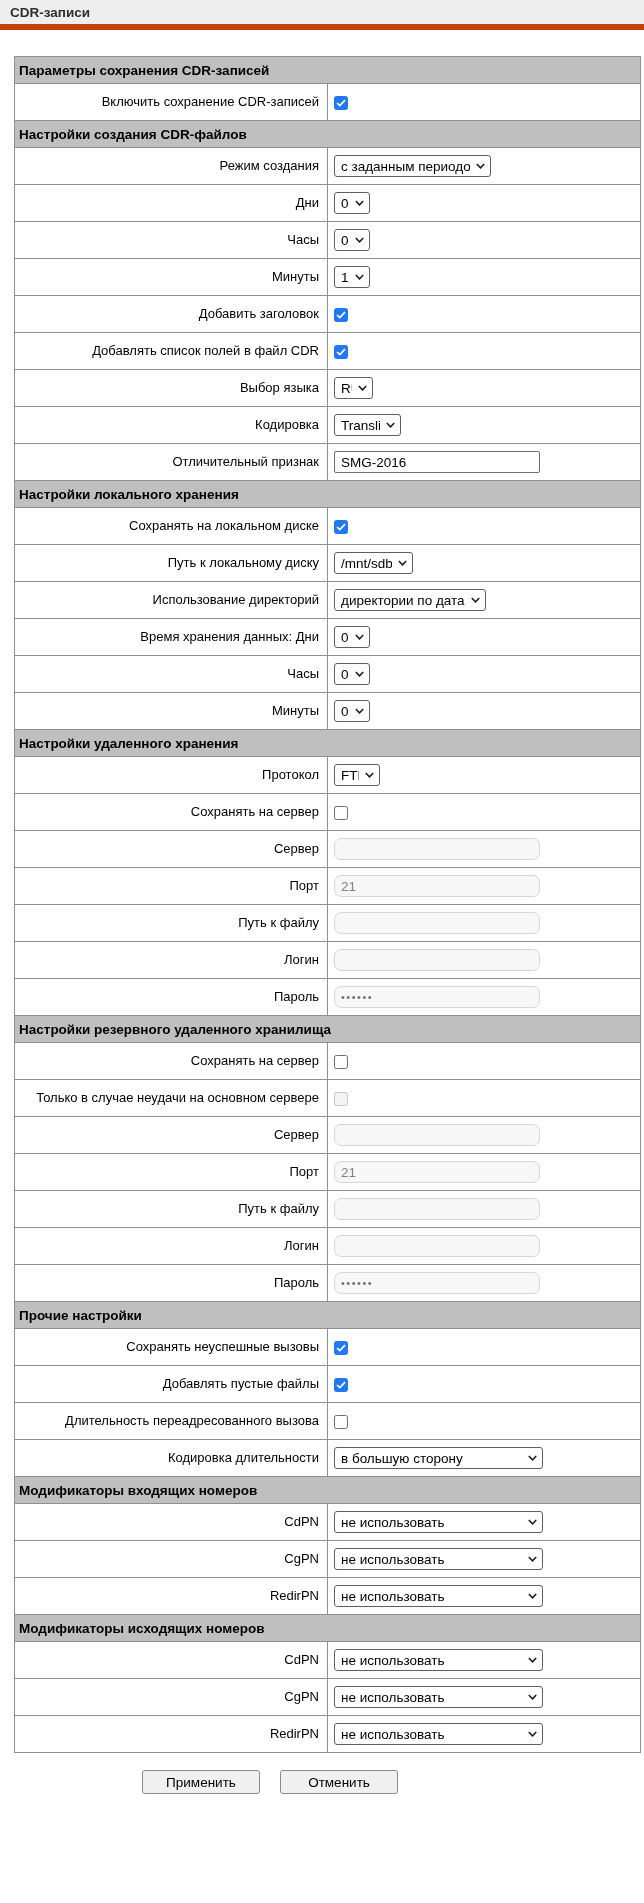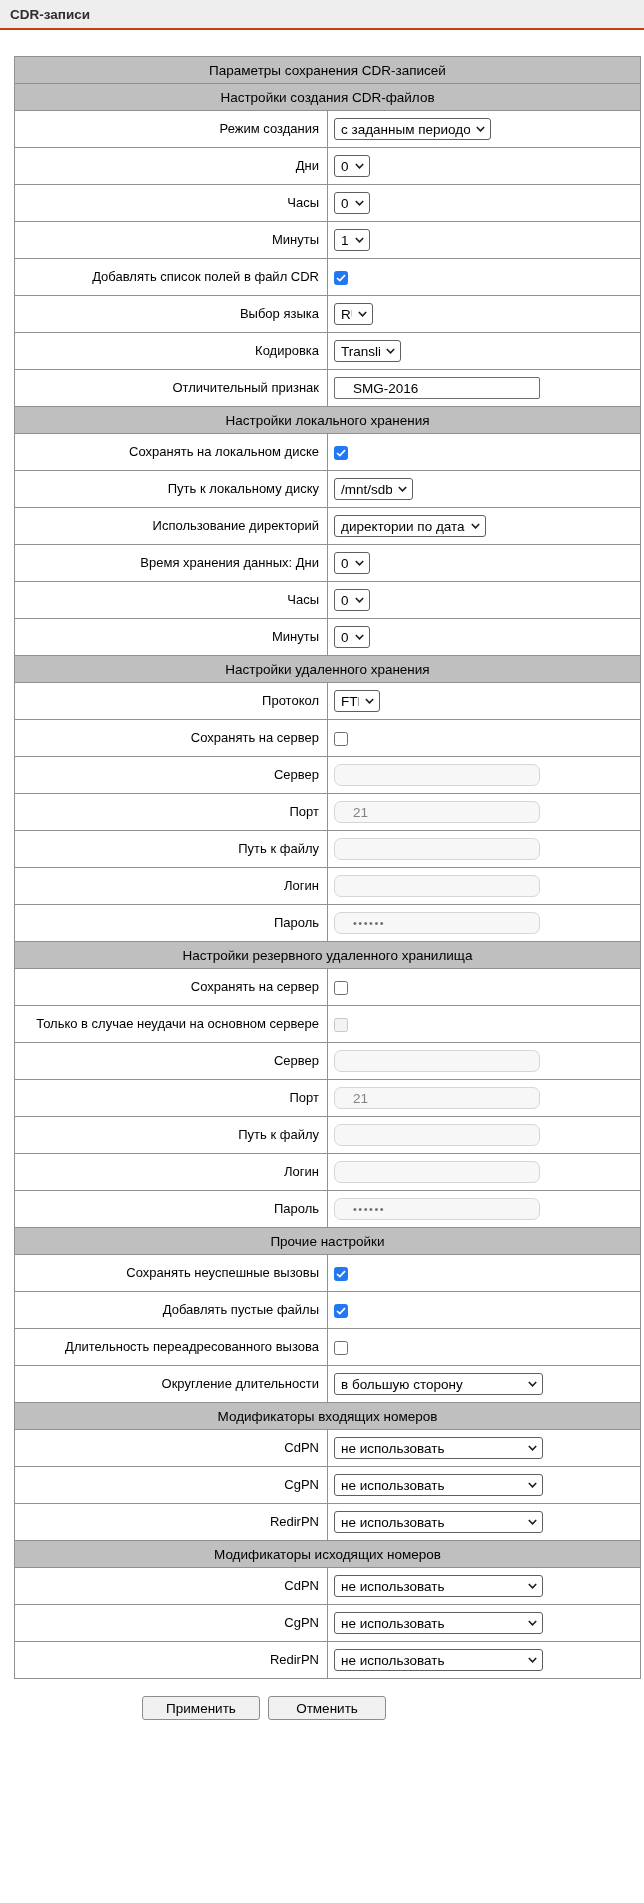--- a/index.html
+++ b/index.html
@@ -8,31 +8,31 @@
     --checkbox-accent:#2278f3;
     --topbar-bg:#eeeeee;
   }
   *{box-sizing:border-box;}
   html,body{margin:0;padding:0;}
   body{
     width:644px;height:1903px;overflow:hidden;background:#ffffff;
     font-family:"Liberation Sans",sans-serif;color:#000;
   }
   .topbar{
-    height:30px;background:var(--topbar-bg);border-bottom:2px solid #c2410c;
+    height:30px;background:var(--topbar-bg);border-bottom:6px solid #c2410c;
     display:flex;align-items:center;padding-left:10px;
   }
   .topbar span{font-size:13.5px;font-weight:bold;color:#2e2e2e;}
   table.cfg{
     border-collapse:collapse;width:627px;margin:26px 0 0 14px;
     table-layout:fixed;
   }
   table.cfg td{border:1px solid var(--table-border);vertical-align:middle;}
   td.sect{
-    background:var(--section-header-bg);text-align:center;font-weight:normal;
+    background:var(--section-header-bg);font-weight:bold;
     font-size:13.5px;height:27px;padding:2px 4px;color:#000;
   }
   td.lbl{
     width:253px;text-align:right;font-size:13px;line-height:1.25;
     padding:3px 8px 3px 4px;background:#fff;
   }
   td.ctl{padding:3px 6px;height:37px;background:#fff;}
   
   .cb{
     width:14px;height:14px;display:inline-flex;align-items:center;justify-content:center;
@@ -59,46 +59,54 @@
   [data-name="dir-usage-select"]{width:152px;}
   [data-name="protocol-select"]{width:46px;}
   [data-name="duration-rounding-select"],
   [data-name="incoming-cdpn-select"],[data-name="incoming-cgpn-select"],
   [data-name="incoming-redirpn-select"],
   [data-name="outgoing-cdpn-select"],[data-name="outgoing-cgpn-select"],
   [data-name="outgoing-redirpn-select"]{width:209px;}
   
   .txt{
     width:206px;height:22px;border:1px solid #6e6e6e;border-radius:2px;
-    padding:0 18px;font-family:"Liberation Sans",sans-serif;font-size:13.5px;
+    padding:0 6px;font-family:"Liberation Sans",sans-serif;font-size:13.5px;
     color:#000;background:#fff;vertical-align:middle;
   }
   .txt.dis{background:#f7f7f7;border:1px solid #d6d6d6;color:#828282;border-radius:7px;}
   .txt.pw{font-size:11px;letter-spacing:1.5px;color:#6f6f6f;}
   
-  .btns{display:flex;gap:8px;margin:17px 0 0 142px;}
+  .btns{display:flex;gap:20px;margin:17px 0 0 142px;}
   .btns button{
     min-width:118px;height:24px;background:#f0f0f0;border:1px solid #8b8b8b;
     border-radius:3px;font-family:"Liberation Sans",sans-serif;font-size:13.5px;
     color:#000;padding:0 14px;
   }
 </style>
 </head>
 <body>
 
 <div class="topbar" data-name="page-header">
   <span data-name="page-title">CDR-записи</span>
 </div>
 
 <table class="cfg" data-name="cdr-settings-table">
   <tbody id="rows">
       <tr>
         <td colspan="2" class="sect" data-name="section-cdr-save-params">Параметры сохранения CDR-записей</td>
       </tr>
       <tr>
+        <td class="lbl"><span data-name="enable-cdr-save-label">Включить сохранение CDR-записей</span></td>
+        <td class="ctl"><span class="cb on" data-name="enable-cdr-save-checkbox">
+            <svg data-name="check-icon" width="10" height="8" viewBox="0 0 10 8">
+              <path d="M1 4 L3.8 6.6 L9 1.2" fill="none" stroke="#fff" stroke-width="1.7"></path>
+            </svg>
+          </span></td>
+      </tr>
+      <tr>
         <td colspan="2" class="sect" data-name="section-cdr-file-creation">Настройки создания CDR-файлов</td>
       </tr>
       <tr>
         <td class="lbl"><span data-name="creation-mode-label">Режим создания</span></td>
         <td class="ctl"><span class="sel" data-name="creation-mode-select">
             <span class="sel-txt" data-name="creation-mode-select-value">с заданным периодом</span>
             <svg class="chev" data-name="chevron-down-icon" width="9" height="6" viewBox="0 0 9 6">
               <path d="M0.8 1 L4.5 4.8 L8.2 1" fill="none" stroke="#1a1a1a" stroke-width="1.5"></path>
             </svg>
           </span></td>
@@ -124,20 +132,28 @@
       <tr>
         <td class="lbl"><span data-name="minutes-label">Минуты</span></td>
         <td class="ctl"><span class="sel" data-name="minutes-select">
             <span class="sel-txt" data-name="minutes-select-value">1</span>
             <svg class="chev" data-name="chevron-down-icon" width="9" height="6" viewBox="0 0 9 6">
               <path d="M0.8 1 L4.5 4.8 L8.2 1" fill="none" stroke="#1a1a1a" stroke-width="1.5"></path>
             </svg>
           </span></td>
       </tr>
       <tr>
+        <td class="lbl"><span data-name="add-header-label">Добавить заголовок</span></td>
+        <td class="ctl"><span class="cb on" data-name="add-header-checkbox">
+            <svg data-name="check-icon" width="10" height="8" viewBox="0 0 10 8">
+              <path d="M1 4 L3.8 6.6 L9 1.2" fill="none" stroke="#fff" stroke-width="1.7"></path>
+            </svg>
+          </span></td>
+      </tr>
+      <tr>
         <td class="lbl"><span data-name="add-field-list-label">Добавлять список полей в файл CDR</span></td>
         <td class="ctl"><span class="cb on" data-name="add-field-list-checkbox">
             <svg data-name="check-icon" width="10" height="8" viewBox="0 0 10 8">
               <path d="M1 4 L3.8 6.6 L9 1.2" fill="none" stroke="#fff" stroke-width="1.7"></path>
             </svg>
           </span></td>
       </tr>
       <tr>
         <td class="lbl"><span data-name="language-label">Выбор языка</span></td>
         <td class="ctl"><span class="sel" data-name="language-select">
@@ -300,21 +316,21 @@
             <svg data-name="check-icon" width="10" height="8" viewBox="0 0 10 8">
               <path d="M1 4 L3.8 6.6 L9 1.2" fill="none" stroke="#fff" stroke-width="1.7"></path>
             </svg>
           </span></td>
       </tr>
       <tr>
         <td class="lbl"><span data-name="forwarded-call-duration-label">Длительность переадресованного вызова</span></td>
         <td class="ctl"><span class="cb" data-name="forwarded-call-duration-checkbox"></span></td>
       </tr>
       <tr>
-        <td class="lbl"><span data-name="duration-rounding-label">Округление длительности</span></td>
+        <td class="lbl"><span data-name="duration-rounding-label">Кодировка длительности</span></td>
         <td class="ctl"><span class="sel" data-name="duration-rounding-select">
             <span class="sel-txt" data-name="duration-rounding-select-value">в большую сторону</span>
             <svg class="chev" data-name="chevron-down-icon" width="9" height="6" viewBox="0 0 9 6">
               <path d="M0.8 1 L4.5 4.8 L8.2 1" fill="none" stroke="#1a1a1a" stroke-width="1.5"></path>
             </svg>
           </span></td>
       </tr>
       <tr>
         <td colspan="2" class="sect" data-name="section-incoming-modifiers">Модификаторы входящих номеров</td>
       </tr>

